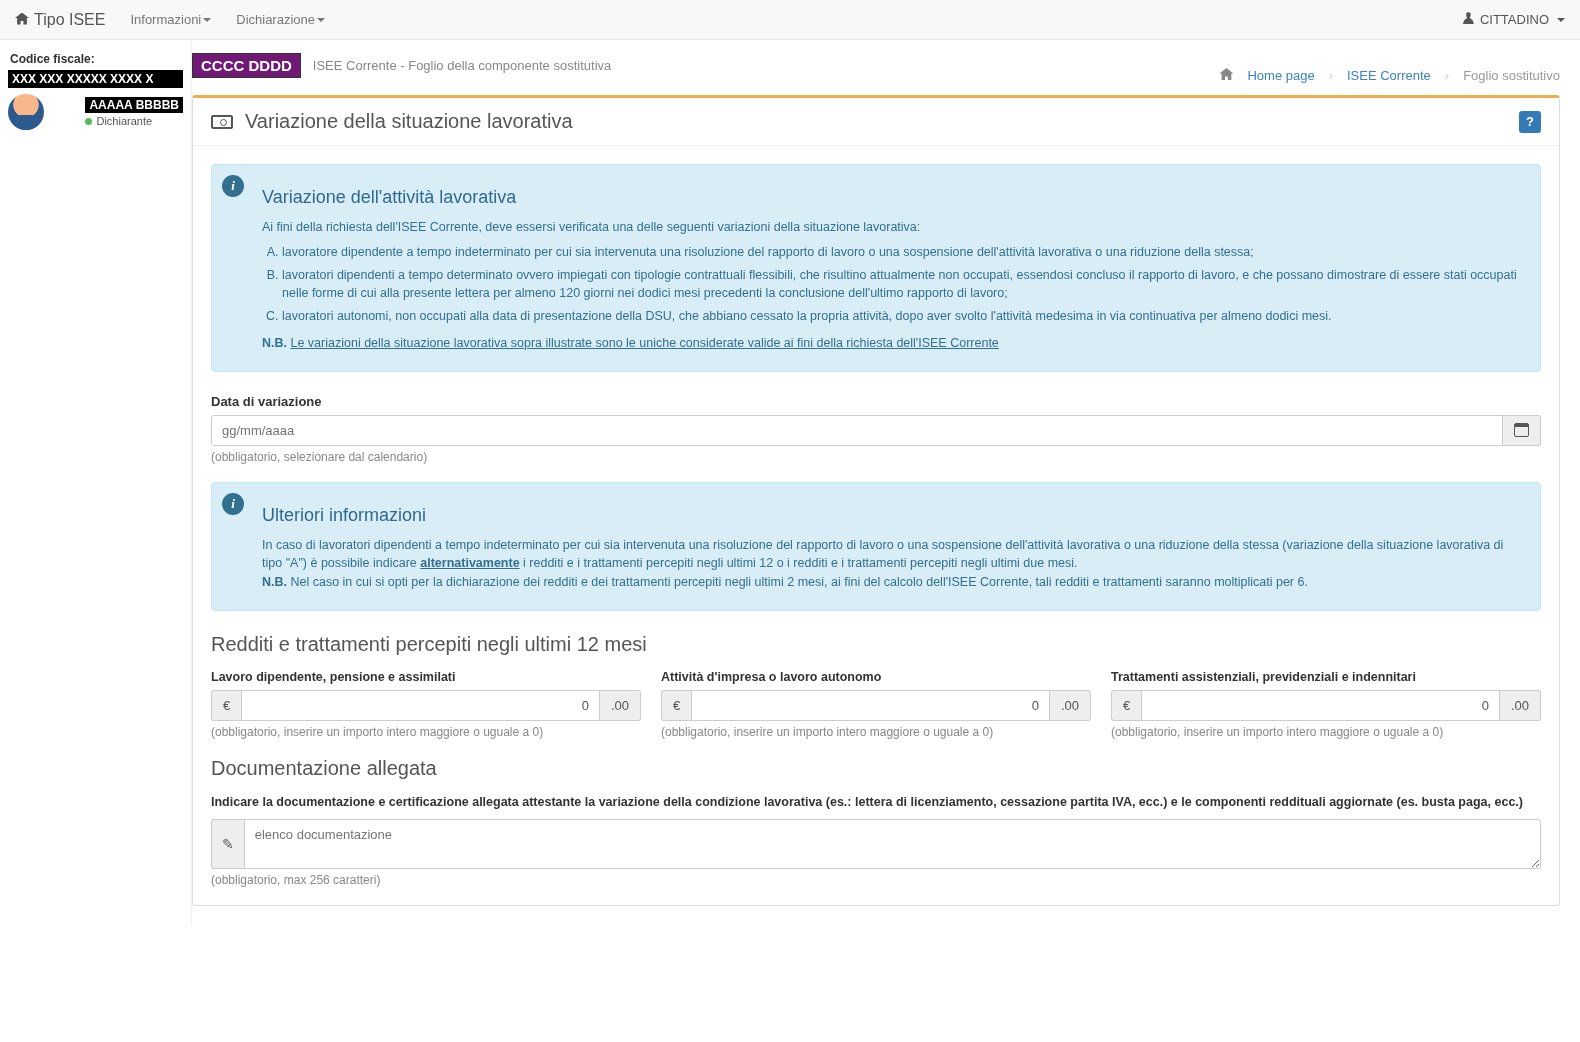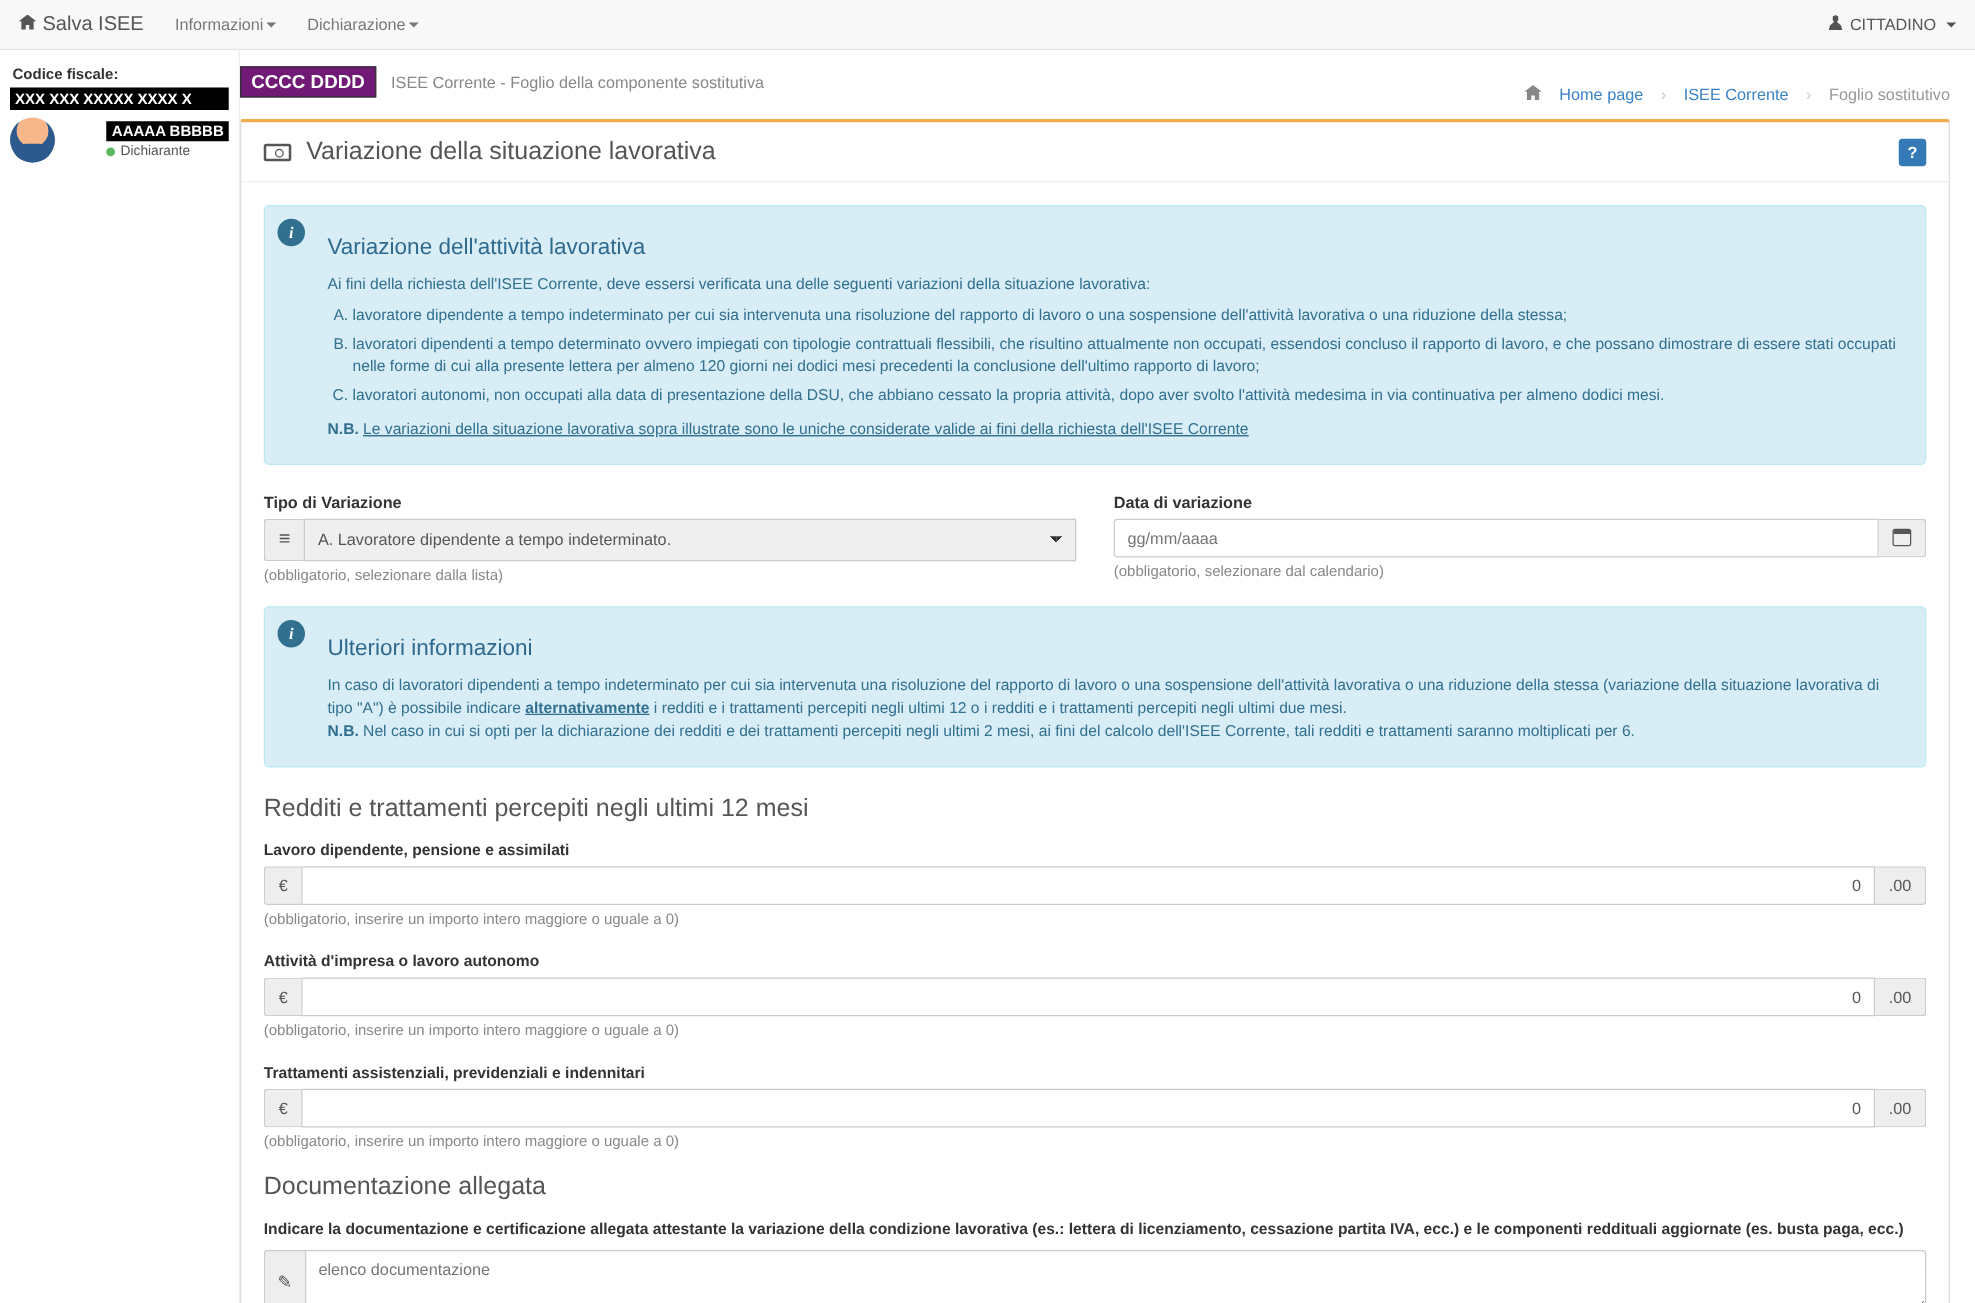--- a/index.html
+++ b/index.html
@@ -63,21 +63,21 @@
 .input-group { display: flex; }
 .input-addon { background: #eee; border: 1px solid #ccc; padding: 7px 11px; color: #555; font-size: 13px; display: flex; align-items: center; }
 .input-addon:first-child { border-right: none; border-radius: 3px 0 0 3px; }
 .input-addon:last-child { border-left: none; border-radius: 0 3px 3px 0; }
 .form-control { flex: 1; border: 1px solid #ccc; padding: 7px 10px; font-size: 13px; color: #555; min-width: 0; }
 .form-control:first-child { border-radius: 3px 0 0 3px; }
 .form-control.right { text-align: right; }
 select.form-control { appearance: none; background-image: linear-gradient(45deg, transparent 50%, #333 50%), linear-gradient(135deg, #333 50%, transparent 50%); background-position: calc(100% - 15px) 13px, calc(100% - 10px) 13px; background-size: 5px 5px; background-repeat: no-repeat; padding-right: 30px; }
 
 .section-title { font-size: 20px; color: #555; font-weight: normal; margin: 18px 0 14px; }
-.form-row.three { gap: 20px; flex-direction: column; }
+.form-row.three { gap: 20px; }
 .form-row.three .form-col { flex: 1; min-width: 0; }
 .sub-label { font-weight: bold; font-size: 12.5px; margin-bottom: 6px; display: block; }
 
 .textarea-group { display: flex; margin-top: 8px; }
 .textarea-addon { background: #eee; border: 1px solid #ccc; border-right: none; padding: 10px; display: flex; align-items: center; border-radius: 3px 0 0 3px; }
 textarea.form-control { flex: 1; height: 50px; border-radius: 0 3px 3px 0; resize: vertical; font-family: inherit; }
 
 
 .btn-row { display: flex; gap: 8px; margin-top: 22px; }
 .btn { padding: 7px 14px; border-radius: 3px; font-size: 13px; cursor: pointer; border: 1px solid transparent; color: #fff; }
@@ -93,21 +93,21 @@
 .icon-calendar::before { content: ""; display: inline-block; width: 13px; height: 12px; border: 1.5px solid #555; border-radius: 2px; position: relative; background: linear-gradient(#555 0 3px, transparent 3px); }
 .icon-pencil::before { content: "✎"; color: #555; font-size: 14px; }
 </style>
 </head>
 <body>
 
 <div class="navbar">
   <div class="navbar-left">
     <div class="navbar-brand">
       <span class="icon-home"></span>
-      <span>Salva ISEE</span>
+      <span>Tipo ISEE</span>
     </div>
     <div class="navbar-item">
       <span>Informazioni</span>
         <span class="caret"></span>
     </div>
     <div class="navbar-item">
       <span>Dichiarazione</span>
         <span class="caret"></span>
     </div>
   </div>
@@ -173,30 +173,20 @@
             </ol>
             <div>
               <b>N.B.</b>
               <u><a>Le variazioni della situazione lavorativa sopra illustrate sono le uniche considerate valide ai fini della richiesta dell'ISEE Corrente</a></u>
             </div>
           </div>
         </div>
 
         <div class="form-row">
           <div class="form-col half">
-            <label class="form-label">Tipo di Variazione</label>
-            <div class="input-group">
-              <span class="input-addon icon-menu"></span>
-              <select class="form-control">
-                <option>A. Lavoratore dipendente a tempo indeterminato.</option>
-              </select>
-            </div>
-            <div class="form-helper">(obbligatorio, selezionare dalla lista)</div>
-          </div>
-          <div class="form-col half">
             <label class="form-label">Data di variazione</label>
             <div class="input-group">
               <input class="form-control" style="border-radius: 3px 0px 0px 3px;" placeholder="gg/mm/aaaa">
               <span class="input-addon icon-calendar"></span>
             </div>
             <div class="form-helper">(obbligatorio, selezionare dal calendario)</div>
           </div>
         </div>
 
         <div class="info-box">

